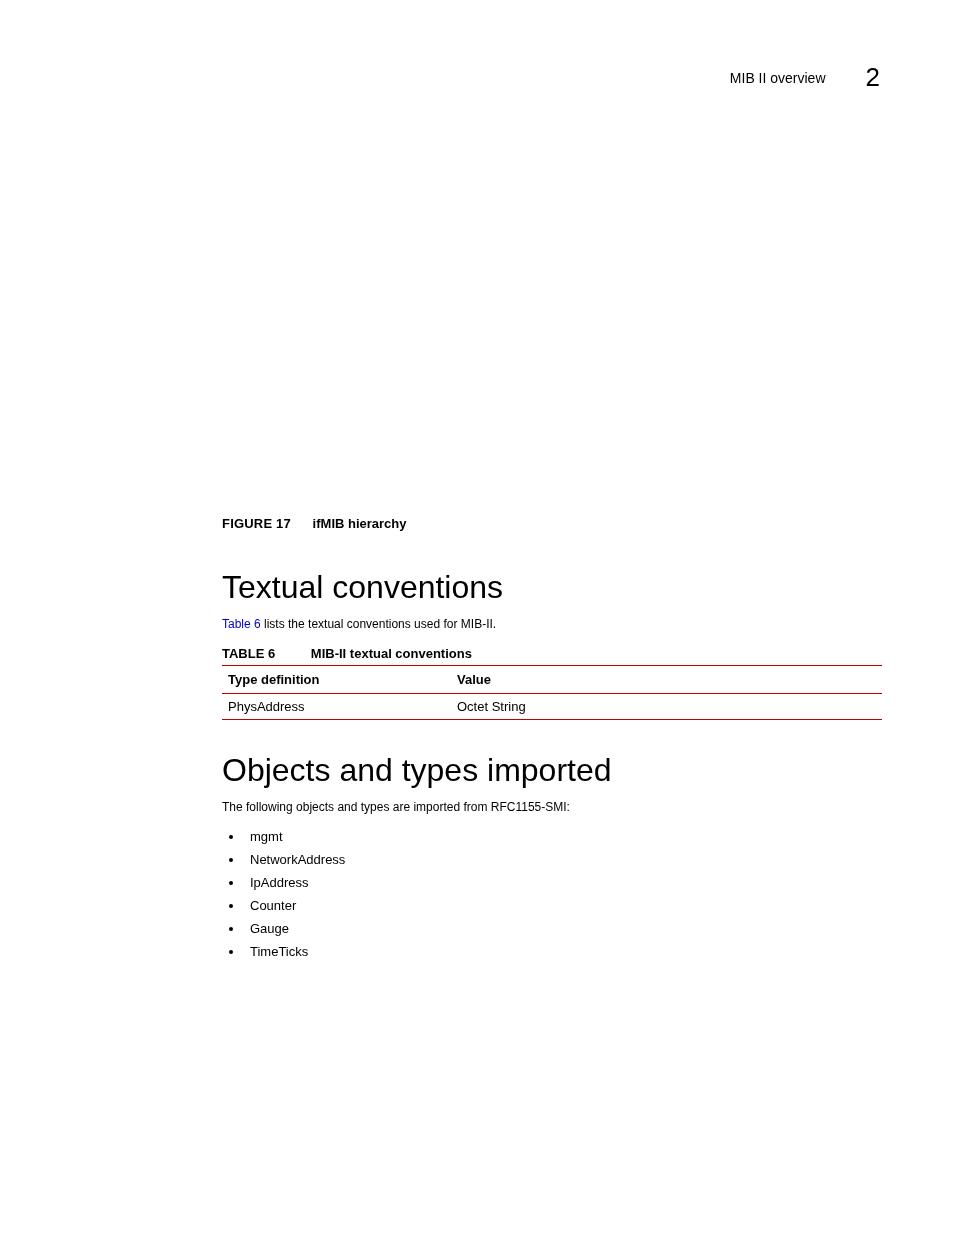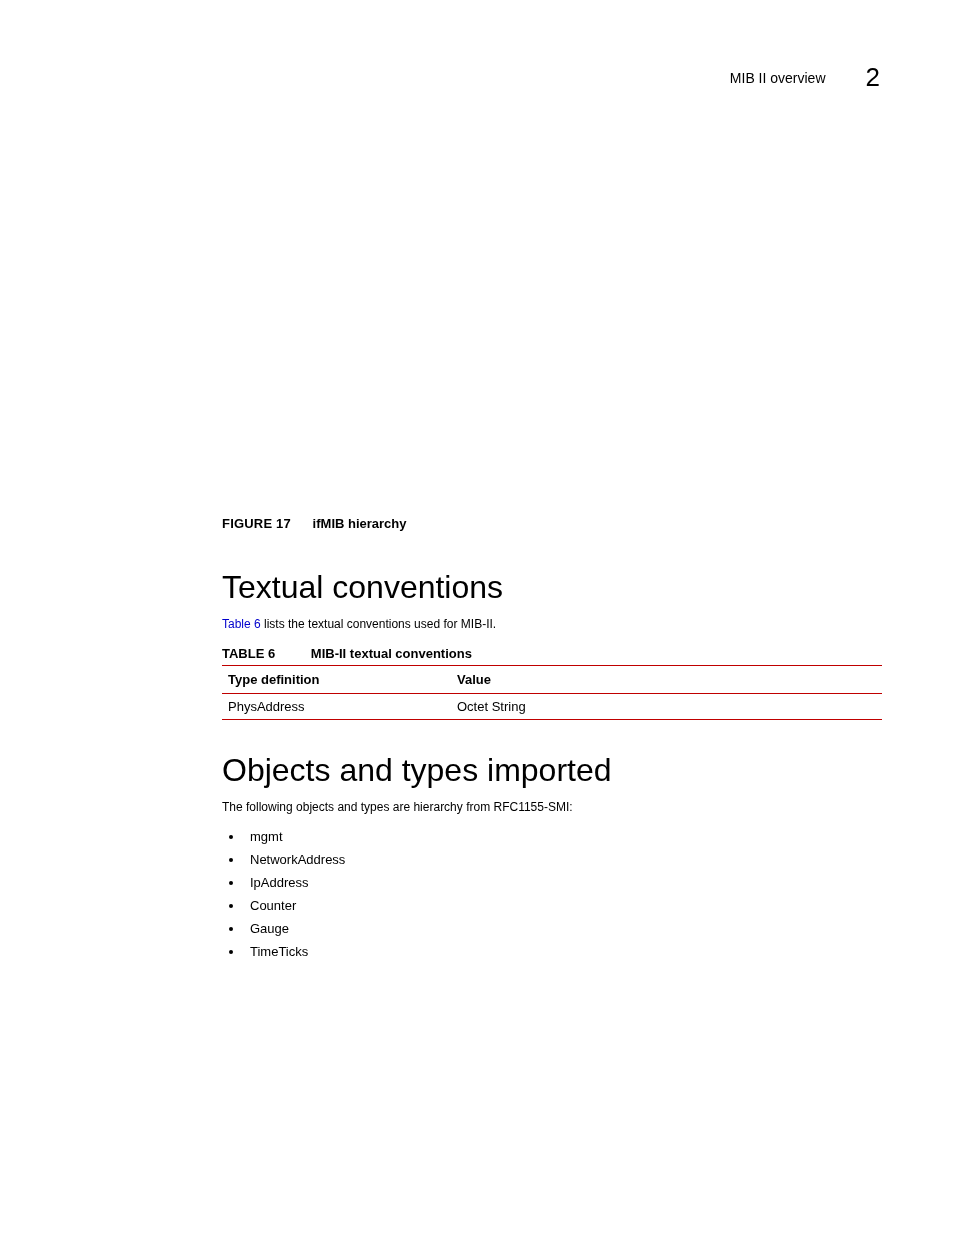--- a/index.html
+++ b/index.html
@@ -156,21 +156,21 @@
           <td>PhysAddress</td>
           <td>Octet String</td>
         </tr>
       </tbody>
     </table>
 
     <div class="section-gap"></div>
 
     <h2 class="subhead">Objects and types imported</h2>
 
-    <p class="body">The following objects and types are hierarchy from RFC1155-SMI:</p>
+    <p class="body">The following objects and types are imported from RFC1155-SMI:</p>
 
     <ul class="doc-list">
       <li>mgmt</li>
       <li>NetworkAddress</li>
       <li>IpAddress</li>
       <li>Counter</li>
       <li>Gauge</li>
       <li>TimeTicks</li>
     </ul>
 

